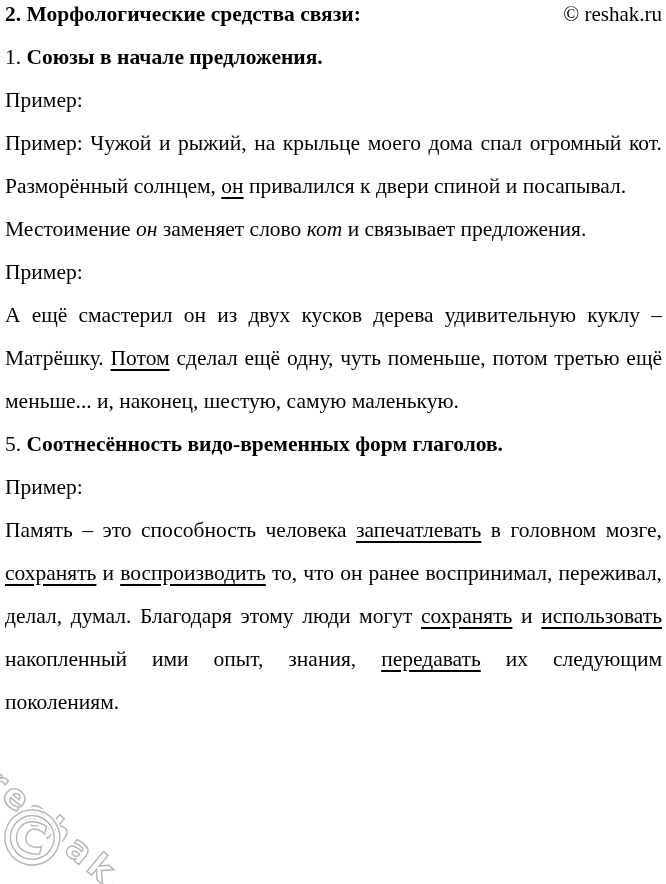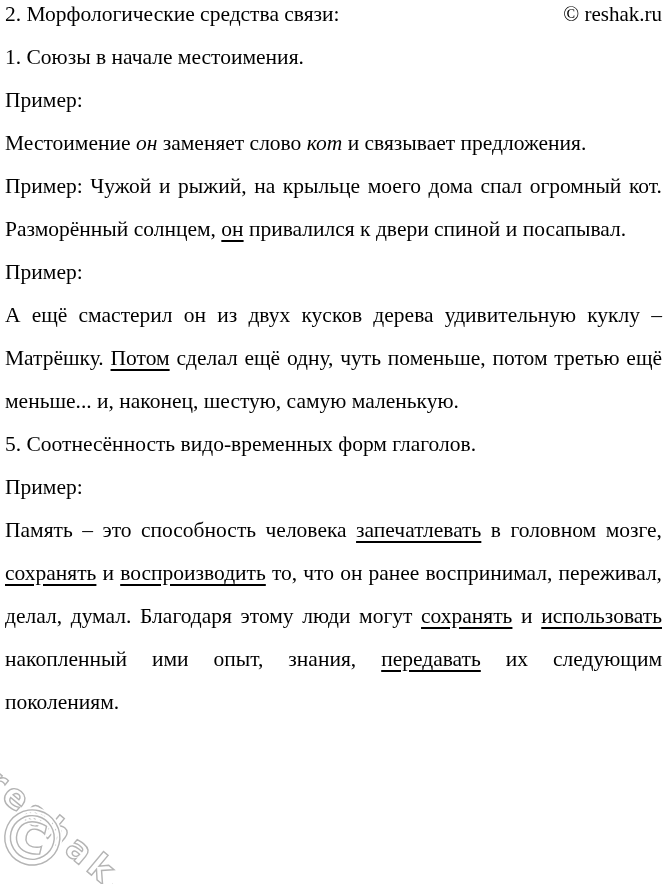--- a/index.html
+++ b/index.html
@@ -23,21 +23,21 @@
     margin-top: -7px;
   }
   .block {
     font-size: 21.5px;
     line-height: 43px;
     white-space: normal;
   }
   .block.justify { text-align: justify; }
   .header-row { display: flex; justify-content: space-between; align-items: baseline; }
   .brand { font-size: 21px; white-space: nowrap; }
-  .seg.b { font-weight: normal; }
+  .seg.b { font-weight: bold; }
   .seg.i { font-style: italic; }
   .seg.u {
     text-decoration: underline;
     text-decoration-thickness: 1.5px;
     text-underline-offset: 4px;
   }
   
   .wm {
     position: absolute;
     z-index: 2;
@@ -73,23 +73,23 @@
 <body>
 
 <div class="page">
   <div class="wm wm-text" data-text="reshak.ru"></div>
   <div class="wm wm-copy" data-text="©"></div>
   <div class="doc" id="doc">
       <div class="block header-row">
         <span><span class="seg b">2. Морфологические средства связи:</span></span>
         <span class="brand">© reshak.ru</span>
       </div>
-      <div class="block heading"><span><span class="seg">1. </span><span class="seg b">Союзы в начале местоимения.</span></span></div>
+      <div class="block heading"><span><span class="seg">1. </span><span class="seg b">Союзы в начале предложения.</span></span></div>
       <div class="block paragraph"><span><span class="seg">Пример:</span></span></div>
+      <div class="block paragraph justify"><span><span class="seg">Пример: Чужой и рыжий, на крыльце моего дома спал огромный кот. Разморённый солнцем, </span><span class="seg u">он</span><span class="seg"> привалился к двери спиной и посапывал.</span></span></div>
       <div class="block paragraph"><span><span class="seg">Местоимение </span><span class="seg i">он</span><span class="seg"> заменяет слово </span><span class="seg i">кот</span><span class="seg"> и связывает предложения.</span></span></div>
-      <div class="block paragraph justify"><span><span class="seg">Пример: Чужой и рыжий, на крыльце моего дома спал огромный кот. Разморённый солнцем, </span><span class="seg u">он</span><span class="seg"> привалился к двери спиной и посапывал.</span></span></div>
       <div class="block paragraph"><span><span class="seg">Пример:</span></span></div>
       <div class="block paragraph justify"><span><span class="seg">А ещё смастерил он из двух кусков дерева удивительную куклу – Матрёшку. </span><span class="seg u">Потом</span><span class="seg"> сделал ещё одну, чуть поменьше, потом третью ещё меньше... и, наконец, шестую, самую маленькую.</span></span></div>
       <div class="block heading"><span><span class="seg">5. </span><span class="seg b">Соотнесённость видо-временных форм глаголов.</span></span></div>
       <div class="block paragraph"><span><span class="seg">Пример:</span></span></div>
       <div class="block paragraph justify"><span><span class="seg">Память – это способность человека </span><span class="seg u">запечатлевать</span><span class="seg"> в головном мозге, </span><span class="seg u">сохранять</span><span class="seg"> и </span><span class="seg u">воспроизводить</span><span class="seg"> то, что он ранее воспринимал, переживал, делал, думал. Благодаря этому люди могут </span><span class="seg u">сохранять</span><span class="seg"> и </span><span class="seg u">использовать</span><span class="seg"> накопленный ими опыт, знания, </span><span class="seg u">передавать</span><span class="seg"> их следующим поколениям.</span></span></div>
     </div>
 </div>
 
 </body></html>

